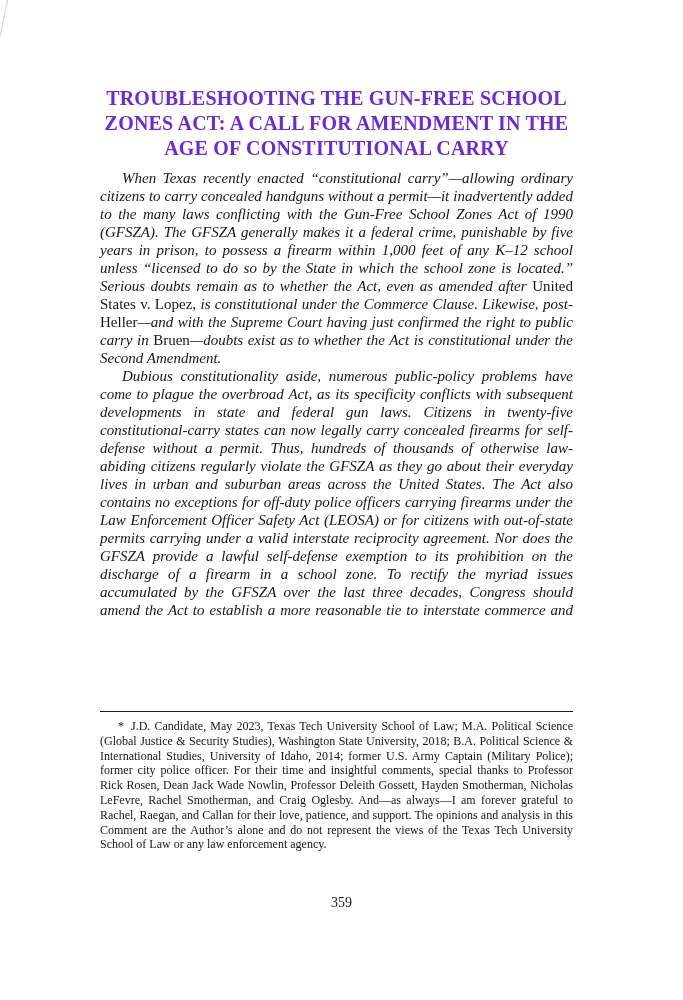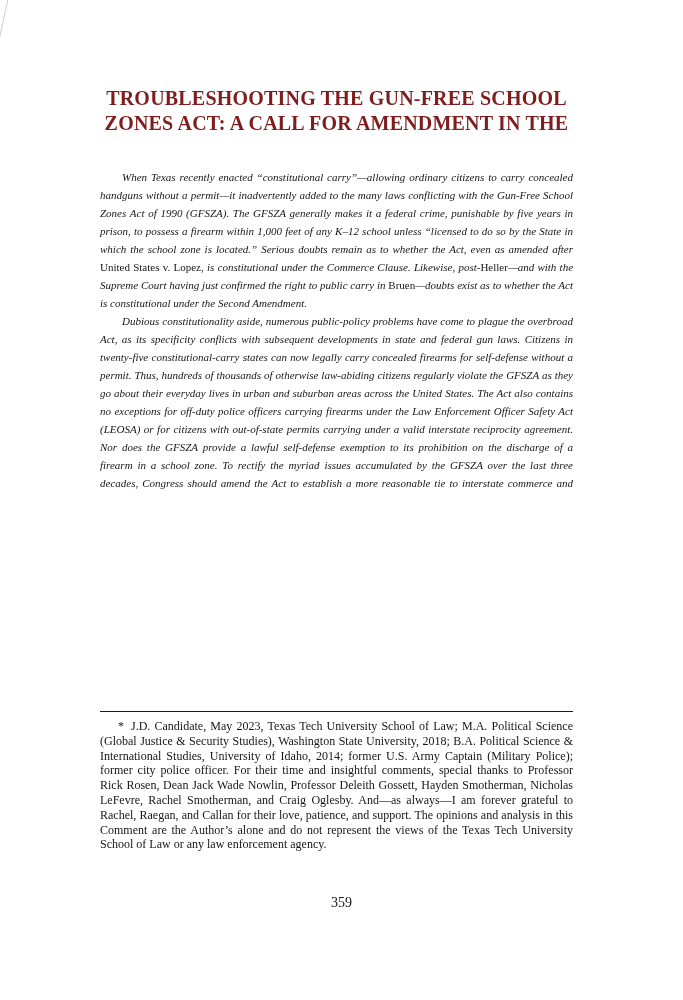--- a/index.html
+++ b/index.html
@@ -31,21 +31,21 @@
     top: 86px;
     width: 473px;
   }
   .article-title {
     margin: 0;
     text-align: center;
     font-size: 20px;
     line-height: 25px;
     font-weight: bold;
     letter-spacing: 0.2px;
-    color: #7f1d1d;
+    color: #6d28d9;
   }
   .title-line { display: block; }
   .author-line {
     margin-top: 15px;
     text-align: center;
     font-size: 15px;
     line-height: 18px;
     font-style: italic;
   }
   .author-note-symbol {
@@ -56,22 +56,22 @@
   .abstract-heading {
     margin-top: 21px;
     text-align: center;
     font-size: 15px;
     line-height: 18px;
     font-variant: small-caps;
     letter-spacing: 0.6px;
     font-weight: normal;
   }
   .abstract-body {
-    margin-top: 32px;
-    font-size: 11px;
+    margin-top: 8px;
+    font-size: 15px;
     line-height: 18px;
     font-style: italic;
     text-align: justify;
   }
   .abstract-body p {
     margin: 0;
     text-indent: 22px;
   }
   .case-name {
     font-style: normal;
@@ -112,20 +112,21 @@
 
 <div class="page">
 
   <div class="scan-edge"></div>
 
   <div class="article">
 
     <h1 class="article-title">
         <span class="title-line">TROUBLESHOOTING THE GUN-FREE SCHOOL</span>
         <span class="title-line">ZONES ACT: A CALL FOR AMENDMENT IN THE</span>
+        <span class="title-line">AGE OF CONSTITUTIONAL CARRY</span>
       </h1>
 
 
 
     <div class="abstract-body">
       <p><span>When Texas recently enacted “constitutional carry”—allowing ordinary citizens to carry concealed handguns without a permit—it inadvertently added to the many laws conflicting with the Gun-Free School Zones Act of 1990 (GFSZA). The GFSZA generally makes it a federal crime, punishable by five years in prison, to possess a firearm within 1,000 feet of any K–12 school unless “licensed to do so by the State in which the school zone is located.” Serious doubts remain as to whether the Act, even as amended after </span><span class="case-name">United States v. Lopez</span><span>, is constitutional under the Commerce Clause. Likewise, post-</span><span class="case-name">Heller</span><span>—and with the Supreme Court having just confirmed the right to public carry in </span><span class="case-name">Bruen</span><span>—doubts exist as to whether the Act is constitutional under the Second Amendment.</span></p>
       <p class="para-last">Dubious constitutionality aside, numerous public-policy problems have come to plague the overbroad Act, as its specificity conflicts with subsequent developments in state and federal gun laws. Citizens in twenty-five constitutional-carry states can now legally carry concealed firearms for self-defense without a permit. Thus, hundreds of thousands of otherwise law-abiding citizens regularly violate the GFSZA as they go about their everyday lives in urban and suburban areas across the United States. The Act also contains no exceptions for off-duty police officers carrying firearms under the Law Enforcement Officer Safety Act (LEOSA) or for citizens with out-of-state permits carrying under a valid interstate reciprocity agreement. Nor does the GFSZA provide a lawful self-defense exemption to its prohibition on the discharge of a firearm in a school zone. To rectify the myriad issues accumulated by the GFSZA over the last three decades, Congress should amend the Act to establish a more reasonable tie to interstate commerce and</p>
     </div>
 
   </div>

